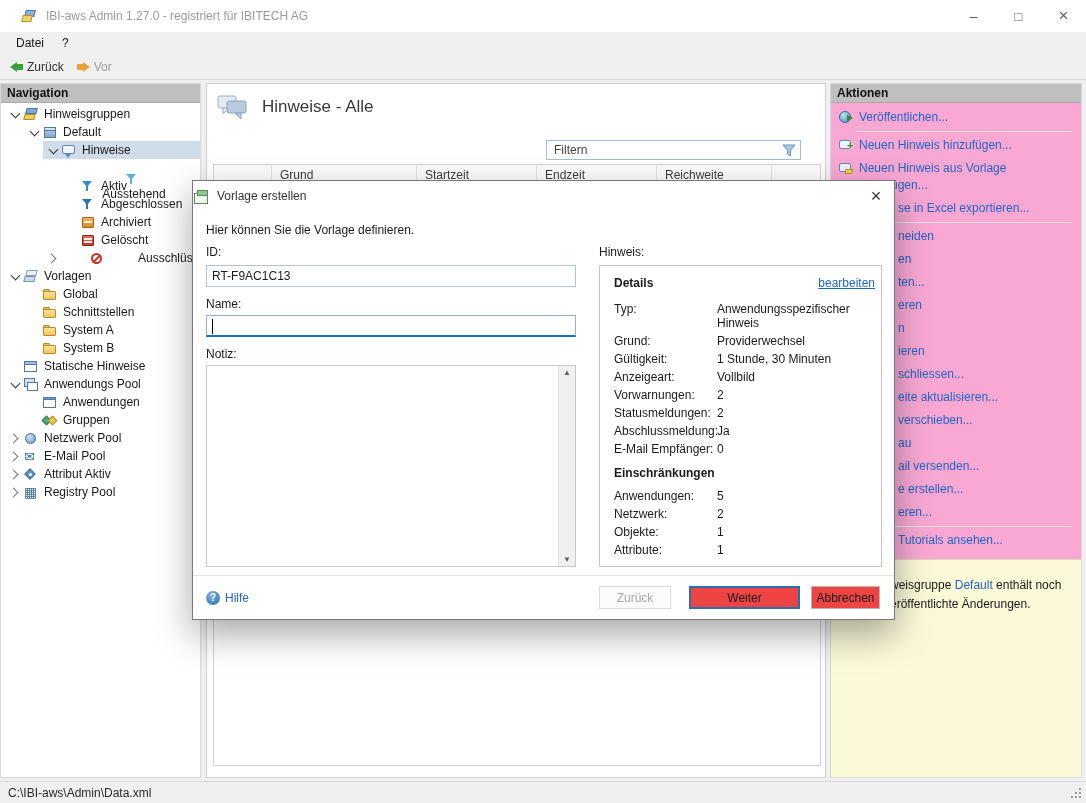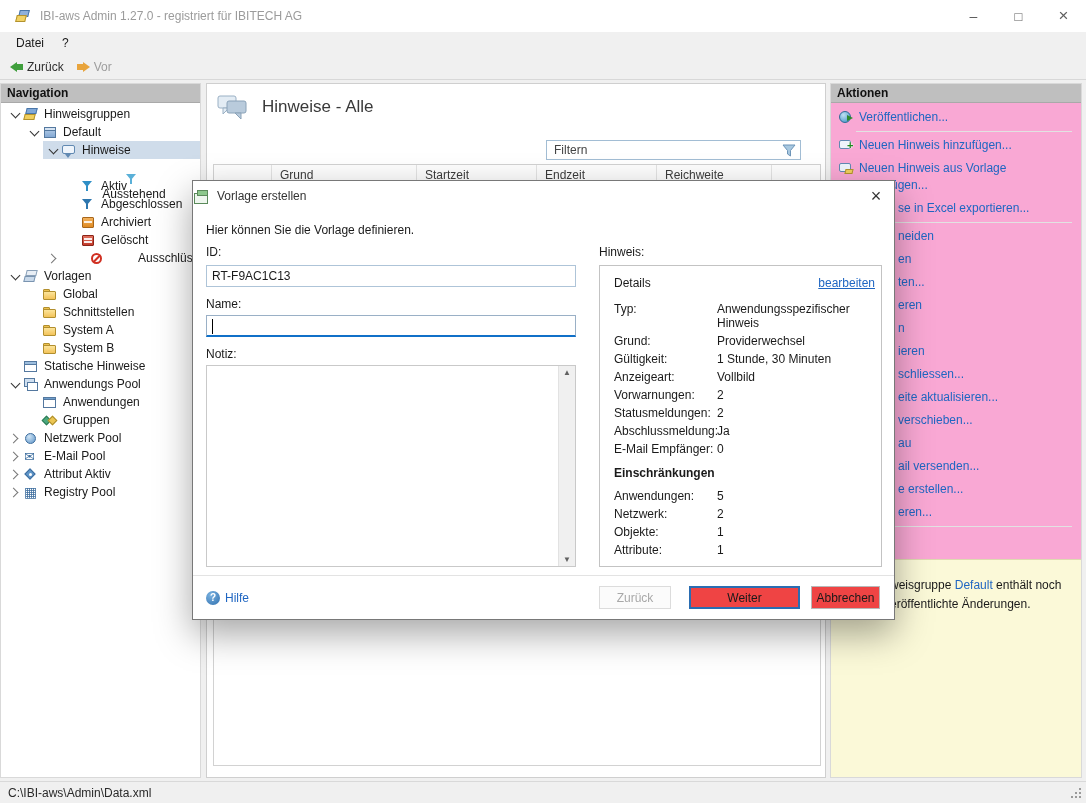--- a/index.html
+++ b/index.html
@@ -1,21 +1,21 @@
 <!DOCTYPE html>
 <html><head>
 <meta charset="utf-8">
 <style>
 *{margin:0;padding:0;box-sizing:border-box}
 html,body{background:#fff}
 body{font-family:"Liberation Sans","DejaVu Sans",sans-serif}
 .app{position:relative;width:1086px;height:803px;background:#f0f0f0;outline:1px solid #979797;overflow:hidden;font-size:12px;color:#1a1a1a}
 
 
-.titlebar{height:32px;background:#fff;display:flex;align-items:center;padding-left:15px}
+.titlebar{height:32px;background:#fff;display:flex;align-items:center;padding-left:21px}
 .app-ic{width:16px;height:15px;position:relative;flex:none}
 .app-ic::before,.app-ic::after{content:"";position:absolute;box-sizing:border-box}
 .app-ic::before{left:4px;top:1px;width:10px;height:7px;background:#8fb0da;border:1px solid #4a76a8;transform:skewX(-14deg)}
 .app-ic::after{left:1px;top:6px;width:10px;height:7px;background:#f2d264;border:1px solid #b2922f;transform:skewX(-14deg)}
 .title-text{margin-left:9px;color:#9b9b9b}
 .win-controls{margin-left:auto;display:flex;height:32px}
 .wbtn{width:45px;display:flex;align-items:center;justify-content:center;color:#5f5f5f}
 .wbtn-min::before{content:"–";font-size:14px}
 .wbtn-max::before{content:"□";font-size:13px}
 .wbtn-close::before{content:"×";font-size:17px}
@@ -30,21 +30,21 @@
 .arr::before,.arr::after{content:""}
 .arr-left::before{border:5px solid transparent;border-left:none;border-right:7px solid #3f9e3c}
 .arr-left::after{width:6px;height:6px;background:#3f9e3c}
 .arr-right::before{width:6px;height:6px;background:#e8a43c}
 .arr-right::after{border:5px solid transparent;border-right:none;border-left:7px solid #e8a43c}
 
 
 .panel-header{height:19px;line-height:19px;background:#bfbfbf;border-bottom:1px solid #a9a9a9;font-weight:bold;padding-left:6px;color:#111}
 .link{color:#1f66c2;text-decoration:none;cursor:pointer}
 .u{text-decoration:underline}
-.b{font-weight:normal}
+.b{font-weight:bold}
 
 
 .nav{position:absolute;left:0;top:83px;width:201px;height:695px;background:#fff;border:1px solid #d9d9d9}
 .tree{padding-top:2px}
 .tree-row{height:18px;display:flex;align-items:center;white-space:nowrap;cursor:default}
 .chev{width:13px;height:13px;position:relative;flex:none}
 .chev::before{content:"";position:absolute;left:3px;top:2px;width:6px;height:6px}
 .chev.open::before{border-right:1.6px solid #333;border-bottom:1.6px solid #333;transform:rotate(45deg)}
 .chev.closed::before{border-right:1.4px solid #767676;border-bottom:1.4px solid #767676;transform:rotate(-45deg);left:1px;top:3px}
 .chev.none::before{display:none}
@@ -408,20 +408,23 @@
         <div class="act-row obscured">
           <span class="act-label">ail versenden...</span>
         </div>
         <div class="act-row obscured">
           <span class="act-label">e erstellen...</span>
         </div>
         <div class="act-row obscured">
           <span class="act-label">eren...</span>
         </div>
         <div class="act-sep"></div>
+        <div class="act-row obscured">
+          <span class="act-label">Tutorials ansehen...</span>
+        </div>
       </div>
     <div class="note">
       <div class="note-line"><span>weisgruppe </span><a class="link">Default</a><span> enthält noch</span></div>
       <div class="note-line"><span>eröffentlich​te Änderungen.</span></div>
     </div>
   </div>
 
   <div class="statusbar">
     <span>C:\IBI-aws\Admin\Data.xml</span>
     <span class="grip"></span>

